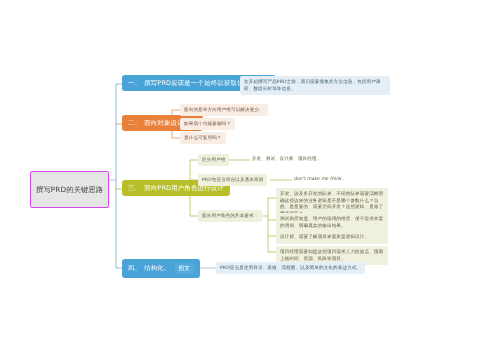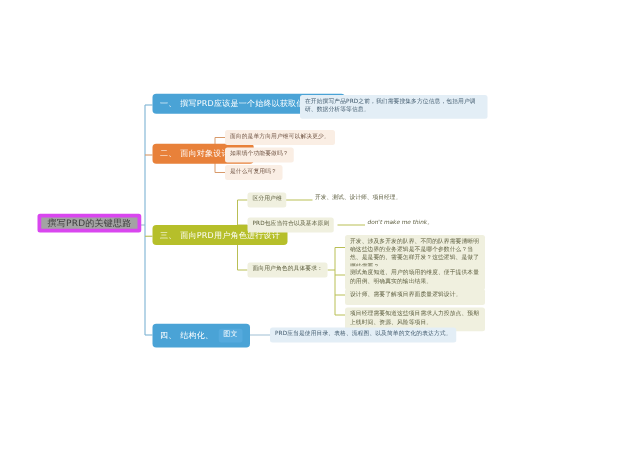--- a/index.html
+++ b/index.html
@@ -29,26 +29,26 @@
   .node {
     position: absolute;
     box-sizing: border-box;
     display: flex;
     align-items: center;
     line-height: 1.25;
     white-space: nowrap;
   }
   
   .root {
-    background: #a3a3a3;
-    border: 3px solid #d946ef;
+    background: #e5e5e5;
+    border: 1px solid #d946ef;
     border-radius: 2px;
     color: #3c3c3c;
     font-size: 7.2px;
-    padding: 0 5px;
+    padding: 13px 5px;
     letter-spacing: 0.2px;
   }
   
   .branch {
     border-radius: 3px;
     color: #ffffff;
     font-size: 6.4px;
     padding: 4px 6px;
     letter-spacing: 0.2px;
   }

